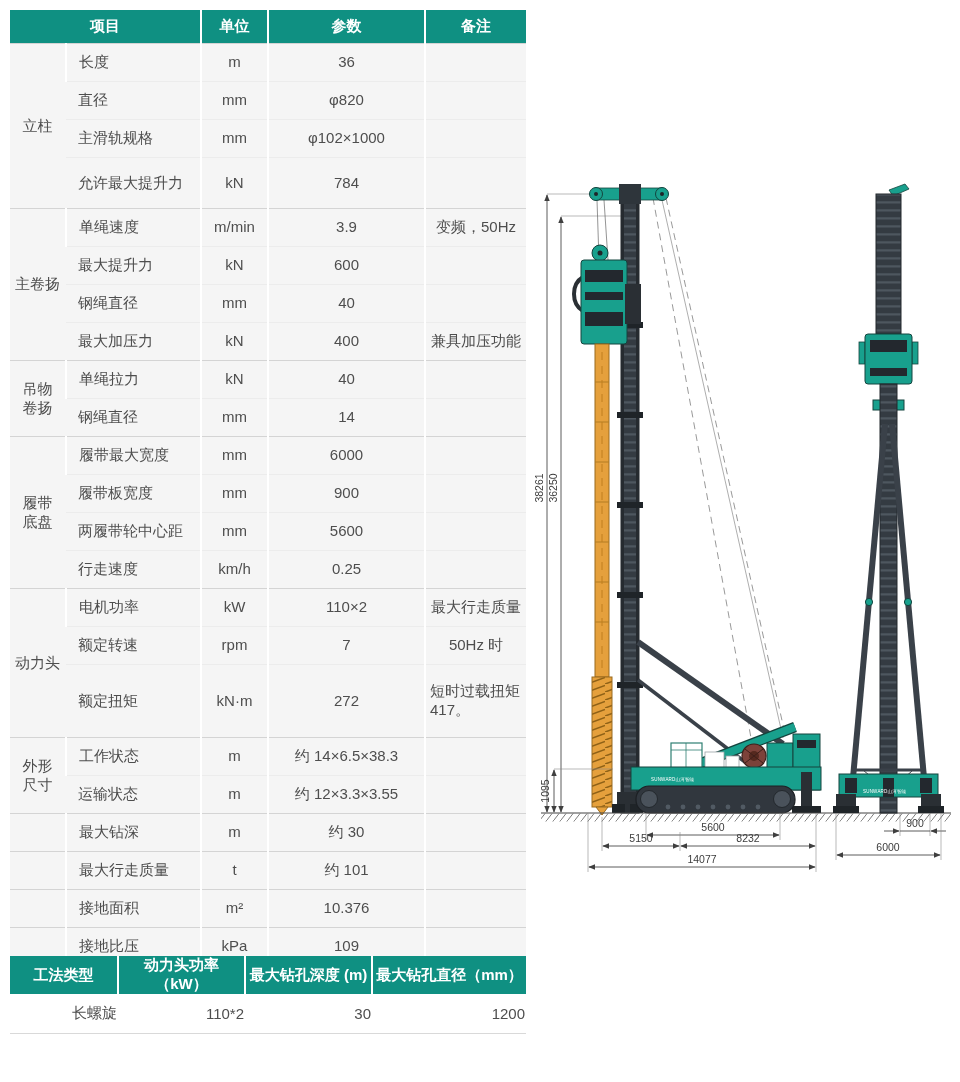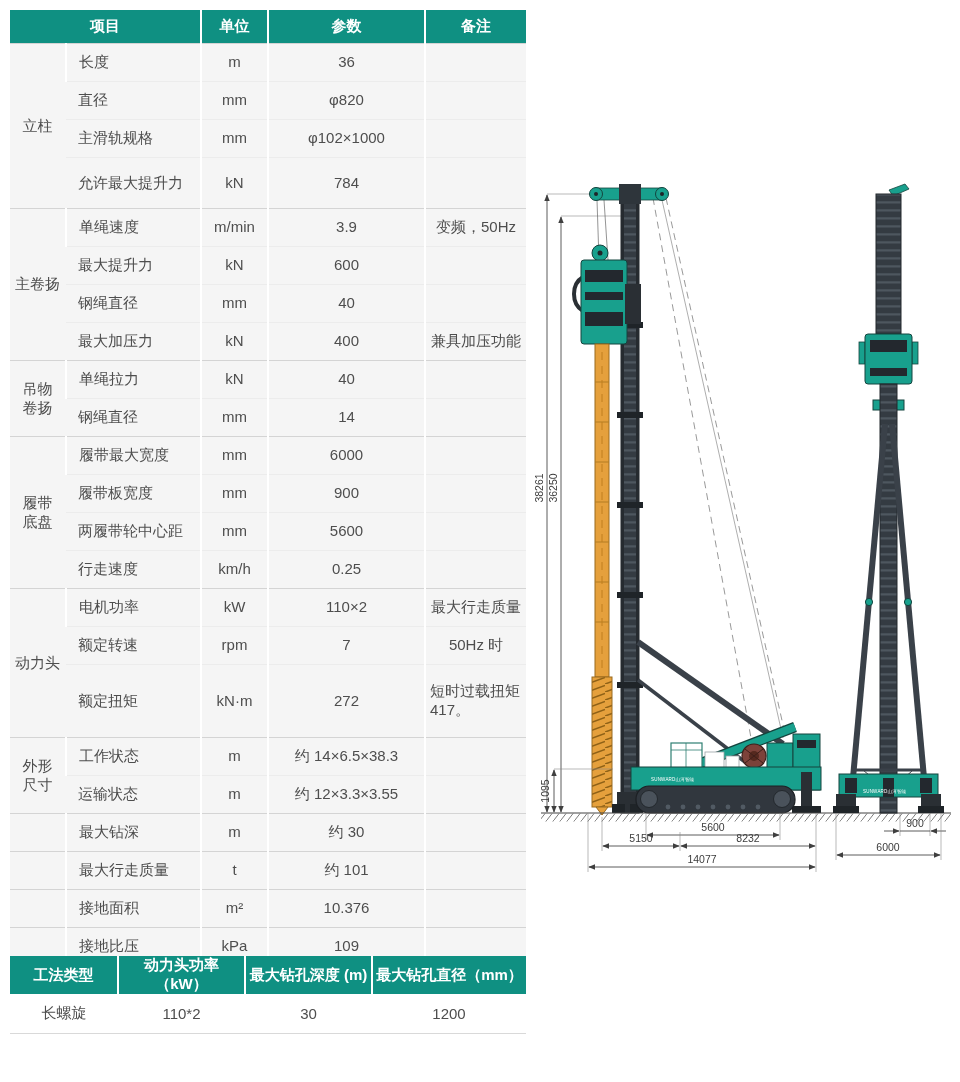--- a/index.html
+++ b/index.html
@@ -23,21 +23,21 @@
   table.spec td.note{padding:0 4px;}
   table.spec tr.h50 td{height:50px;}
   table.spec tr.h72 td{height:72px;}
 
   
   .methods-wrap{position:absolute;left:10px;top:956px;}
   table.methods{border-collapse:collapse;table-layout:fixed;width:516px;font-size:15px;color:#4e4e4e;}
   table.methods th{background:#0F9082;color:#fff;font-weight:bold;height:36px;padding:0 2px;
                    border-left:2px solid #fff;text-align:center;}
   table.methods th:first-child{border-left:none;margin-left:6px;}
-  table.methods td{background:#fff;height:37px;text-align:center;border-bottom:1px solid #d9d9d9;}
+  table.methods td{background:#fff;height:37px;text-align:right;border-bottom:1px solid #d9d9d9;}
 
   
   .drawing{position:absolute;left:533px;top:172px;width:425px;height:710px;}
   .dim{stroke:#4a4a4a;stroke-width:0.9;fill:none;}
   .ext{stroke:#8a8a8a;stroke-width:0.6;fill:none;}
   .dimt{font-family:"Liberation Sans","DejaVu Sans",sans-serif;font-size:10.5px;fill:#3c3c3c;}
   .brandt{font-family:"Liberation Sans","DejaVu Sans",sans-serif;font-size:4.5px;fill:#ffffff;letter-spacing:0.2px;}
 </style>
 </head>
 <body>

